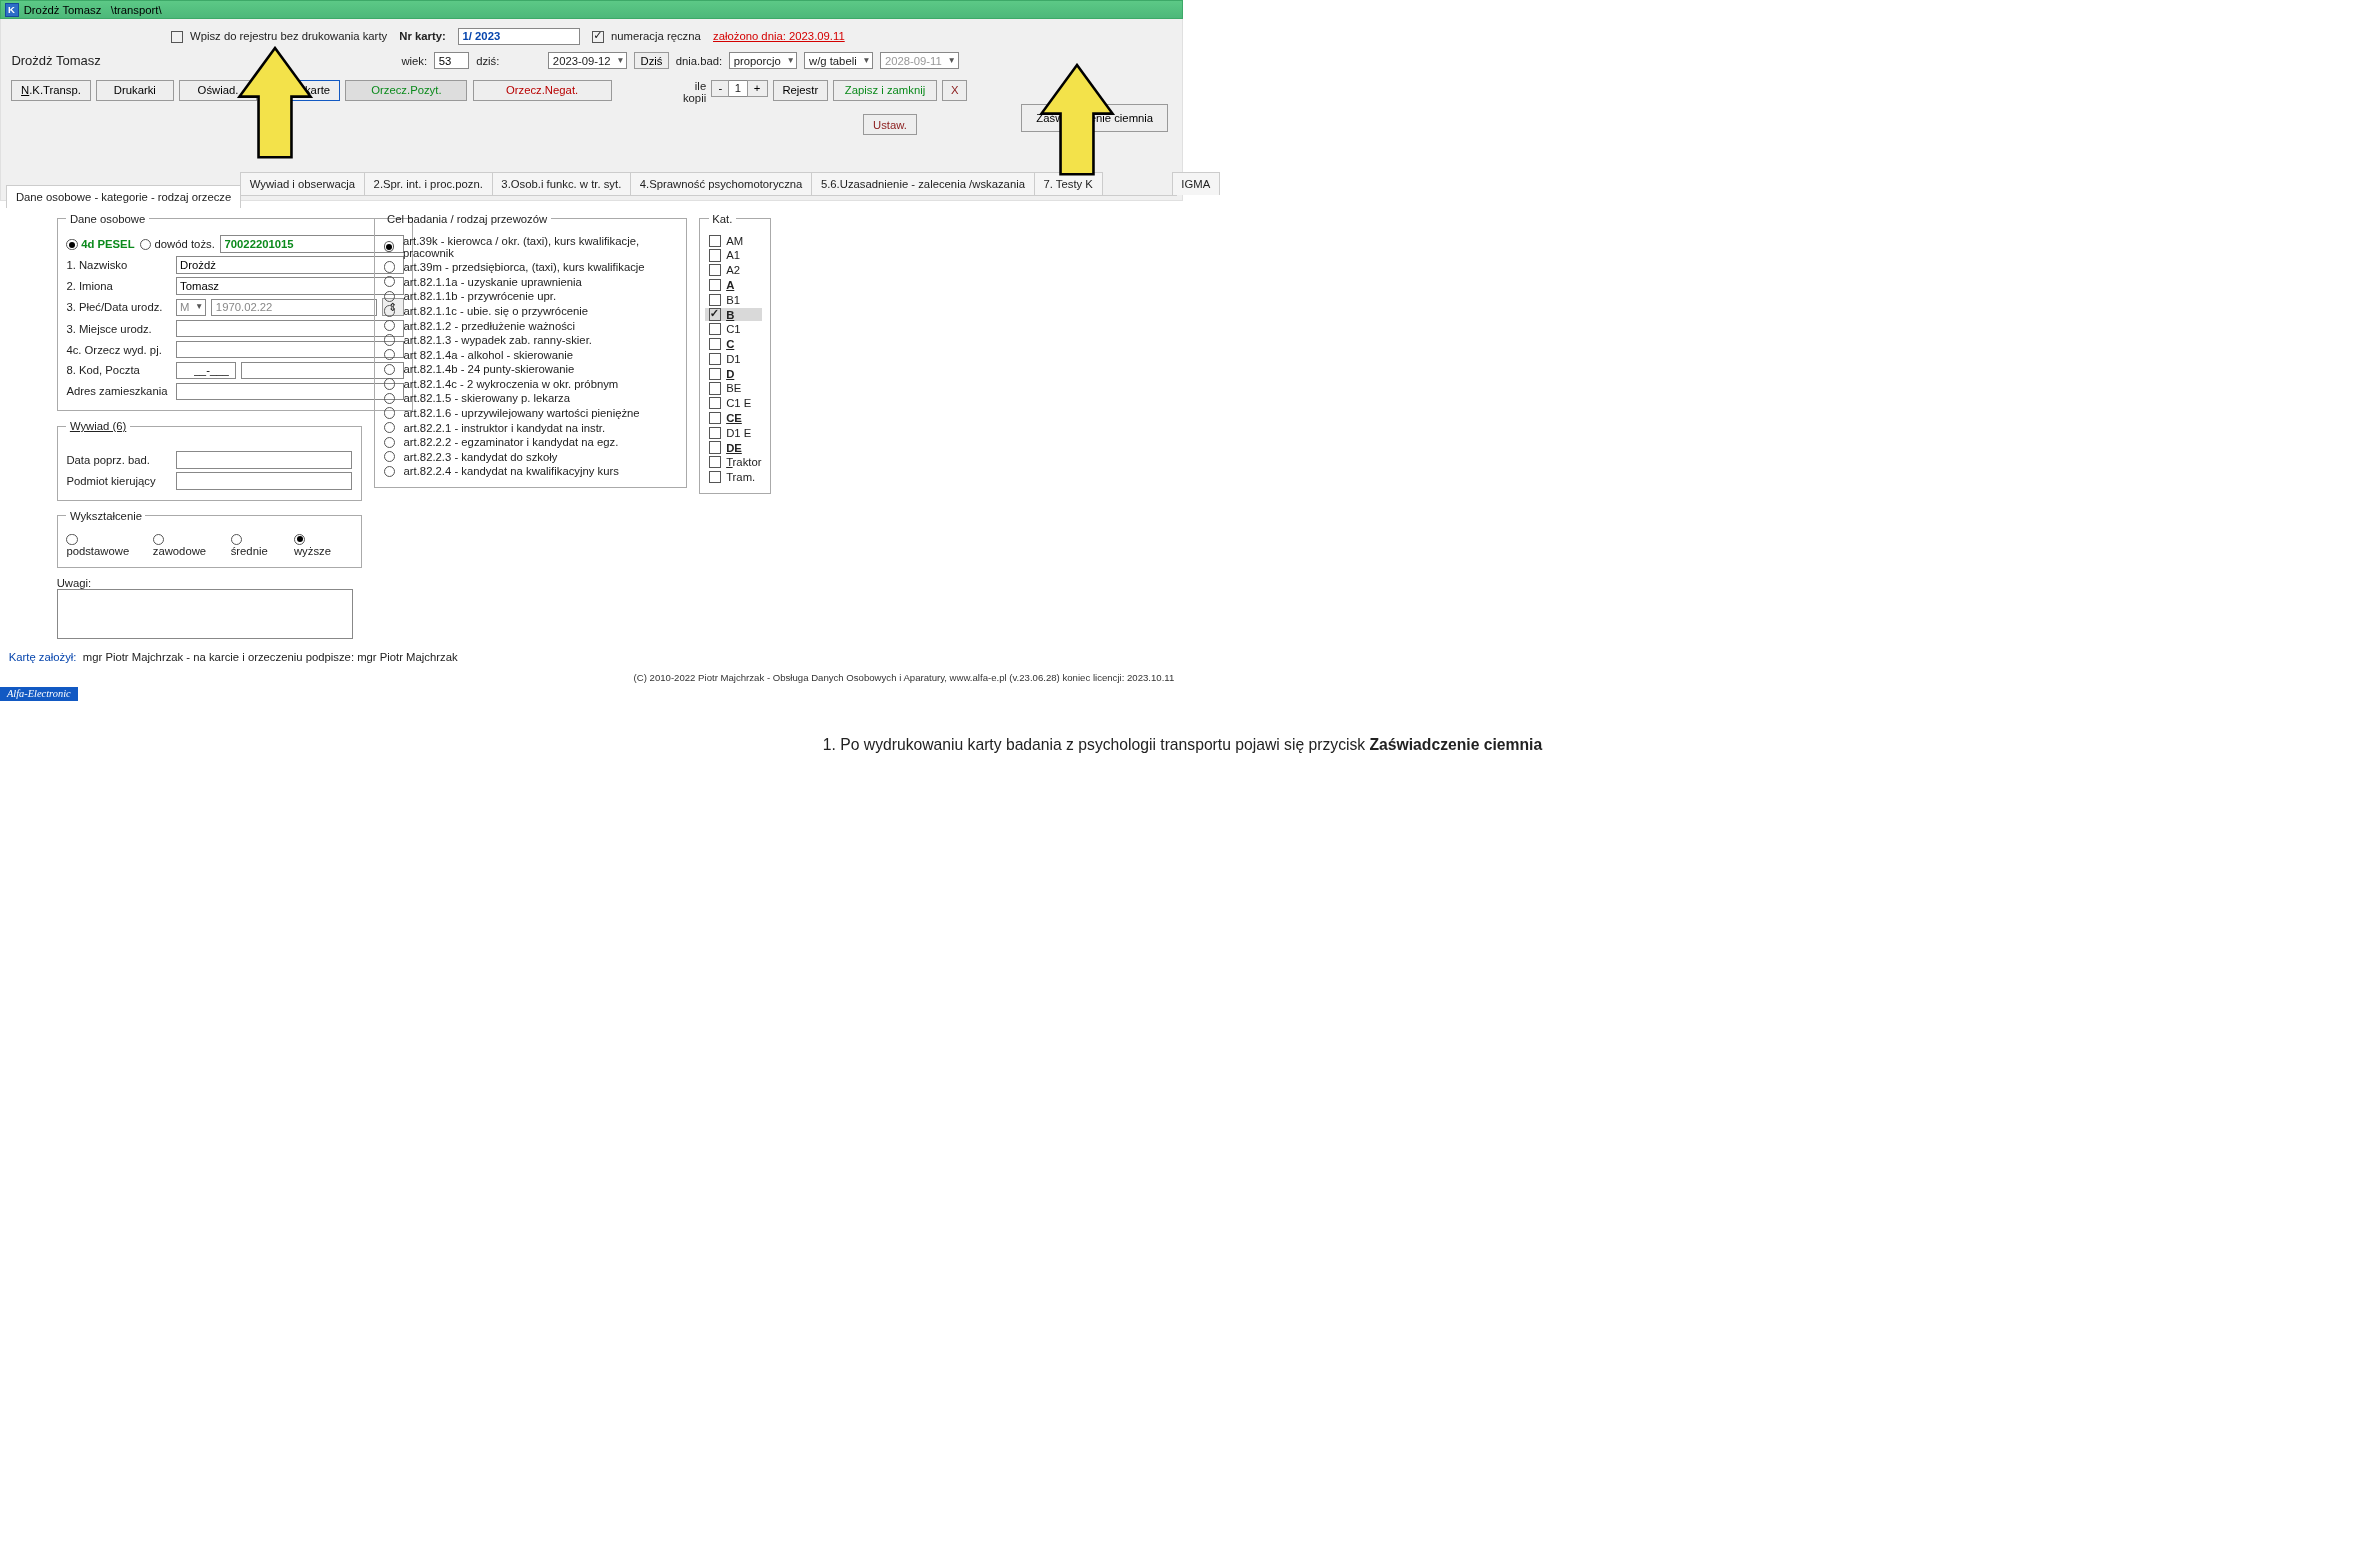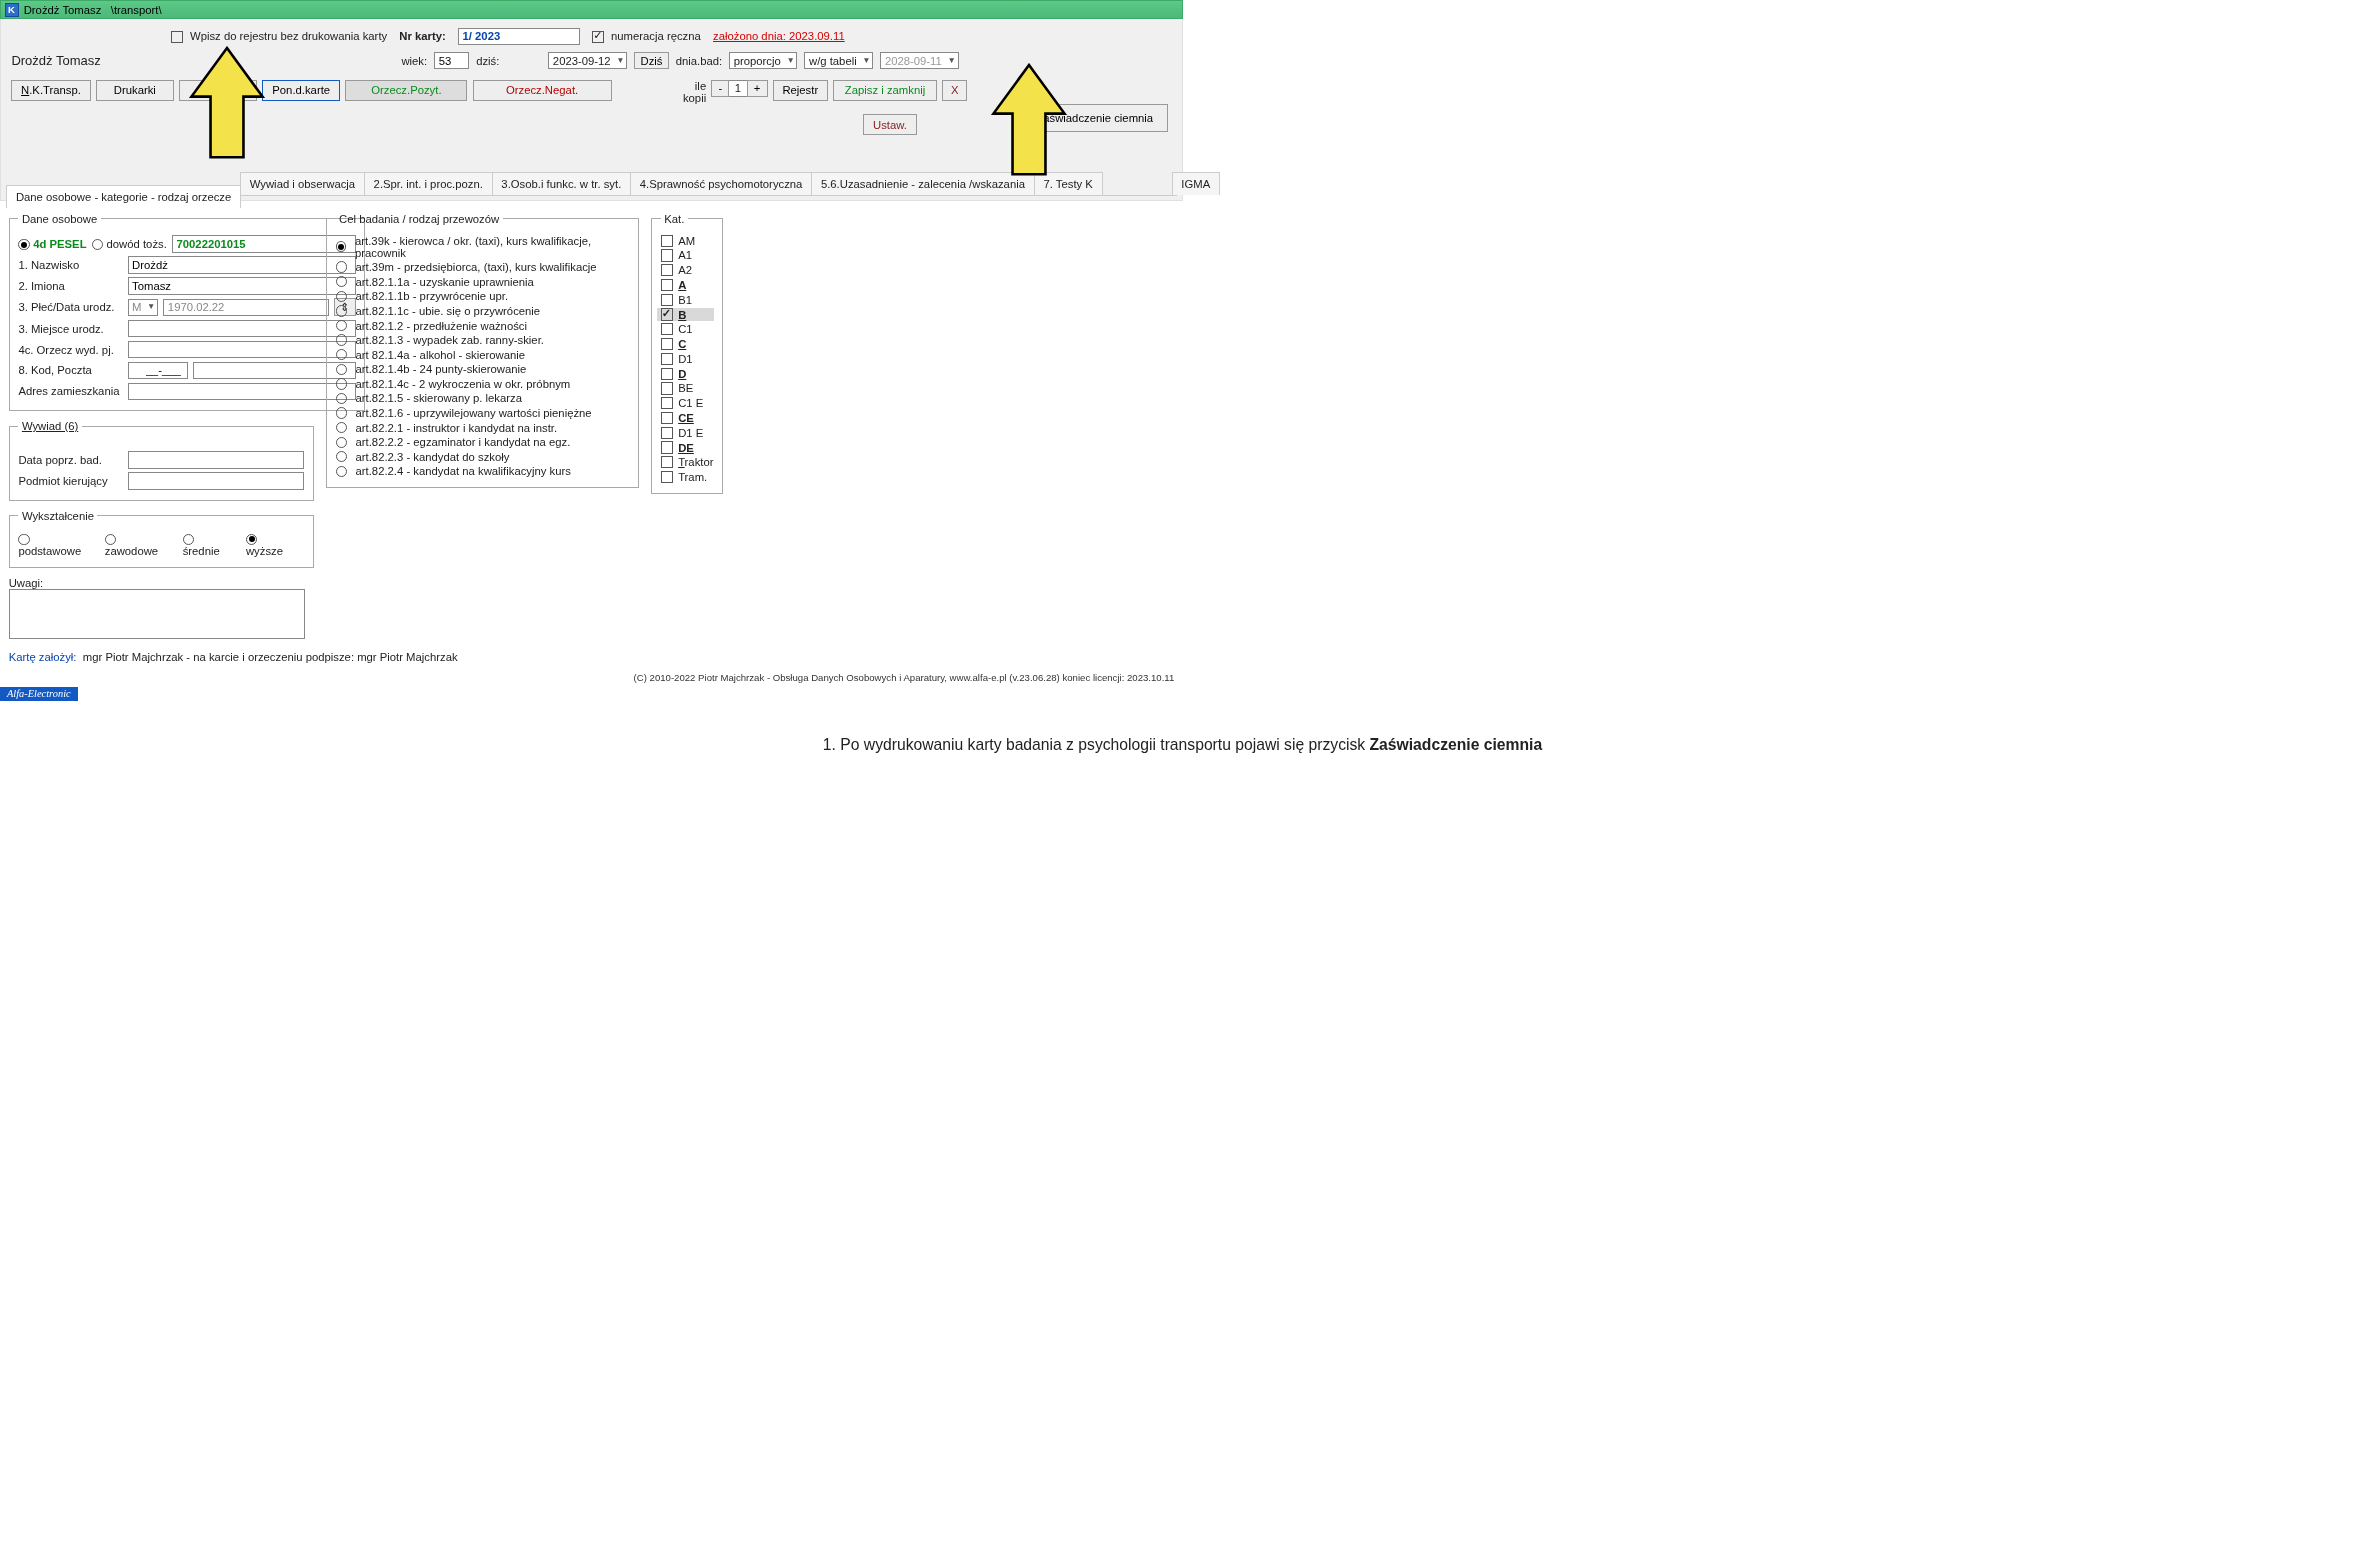--- a/index.html
+++ b/index.html
@@ -24,21 +24,21 @@
   .btn.sel { border:1.7px solid #1259c3; color:#000; }
   .btn.green-txt{ color:#0b8a1c; }
   .btn.red-txt{ color:#b80000; }
   .btn.low { min-width:78px; }
   .btn.close { padding:3.5px 7.8px; }
   .darkred{ color:#8a1a1a; }
   .toolbar { display:flex; align-items:flex-start; gap:5.2px; padding:5.2px; }
   .tabs { display:flex; border-bottom:0.9px solid #ccc; margin-top:35px;}
   .tab { padding:5.2px 8.7px; border:0.9px solid #ccc; border-bottom:none; background:#f5f5f5; font-size:11.3px; margin-right:-0.9px; white-space:nowrap;}
   .tab.active { background:#fff; position:relative; top:13px;}
-  .content { display:flex; gap:12.2px; padding:12.2px 8.7px 5.2px 8.7px; position:relative;}
+  .content { display:flex; gap:12.2px; padding:12.2px 8.7px 5.2px 8.7px; position:relative;margin-left:48px;}
   fieldset { border:0.9px solid #aaa; padding:7px 8.7px; margin-bottom:8.7px; }
   legend { font-size:11.3px; padding:0 3.5px; }
   .form-row { display:flex; align-items:center; gap:5.2px; margin:3.5px 0; }
   .form-row .flabel { width:104px; font-size:11.3px; }
   .form-row .field { flex:1; }
   .form-row .field input, .form-row .field .txt-input { width:100%; }
   .radio { width:11.3px; height:11.3px; border:0.9px solid #555; border-radius:50%; display:inline-block; vertical-align:middle; margin-right:3.5px; position:relative;}
   .radio.checked::after{ content:""; position:absolute; width:6.1px; height:6.1px; background:#000; border-radius:50%; top:1.7px; left:1.7px;}
   .cel-item { display:flex; align-items:center; gap:5.2px; margin:2.6px 0; font-size:11.3px;}
   .kat-item { display:flex; align-items:center; gap:5.2px; margin:2.6px 0; font-size:11.3px;}

